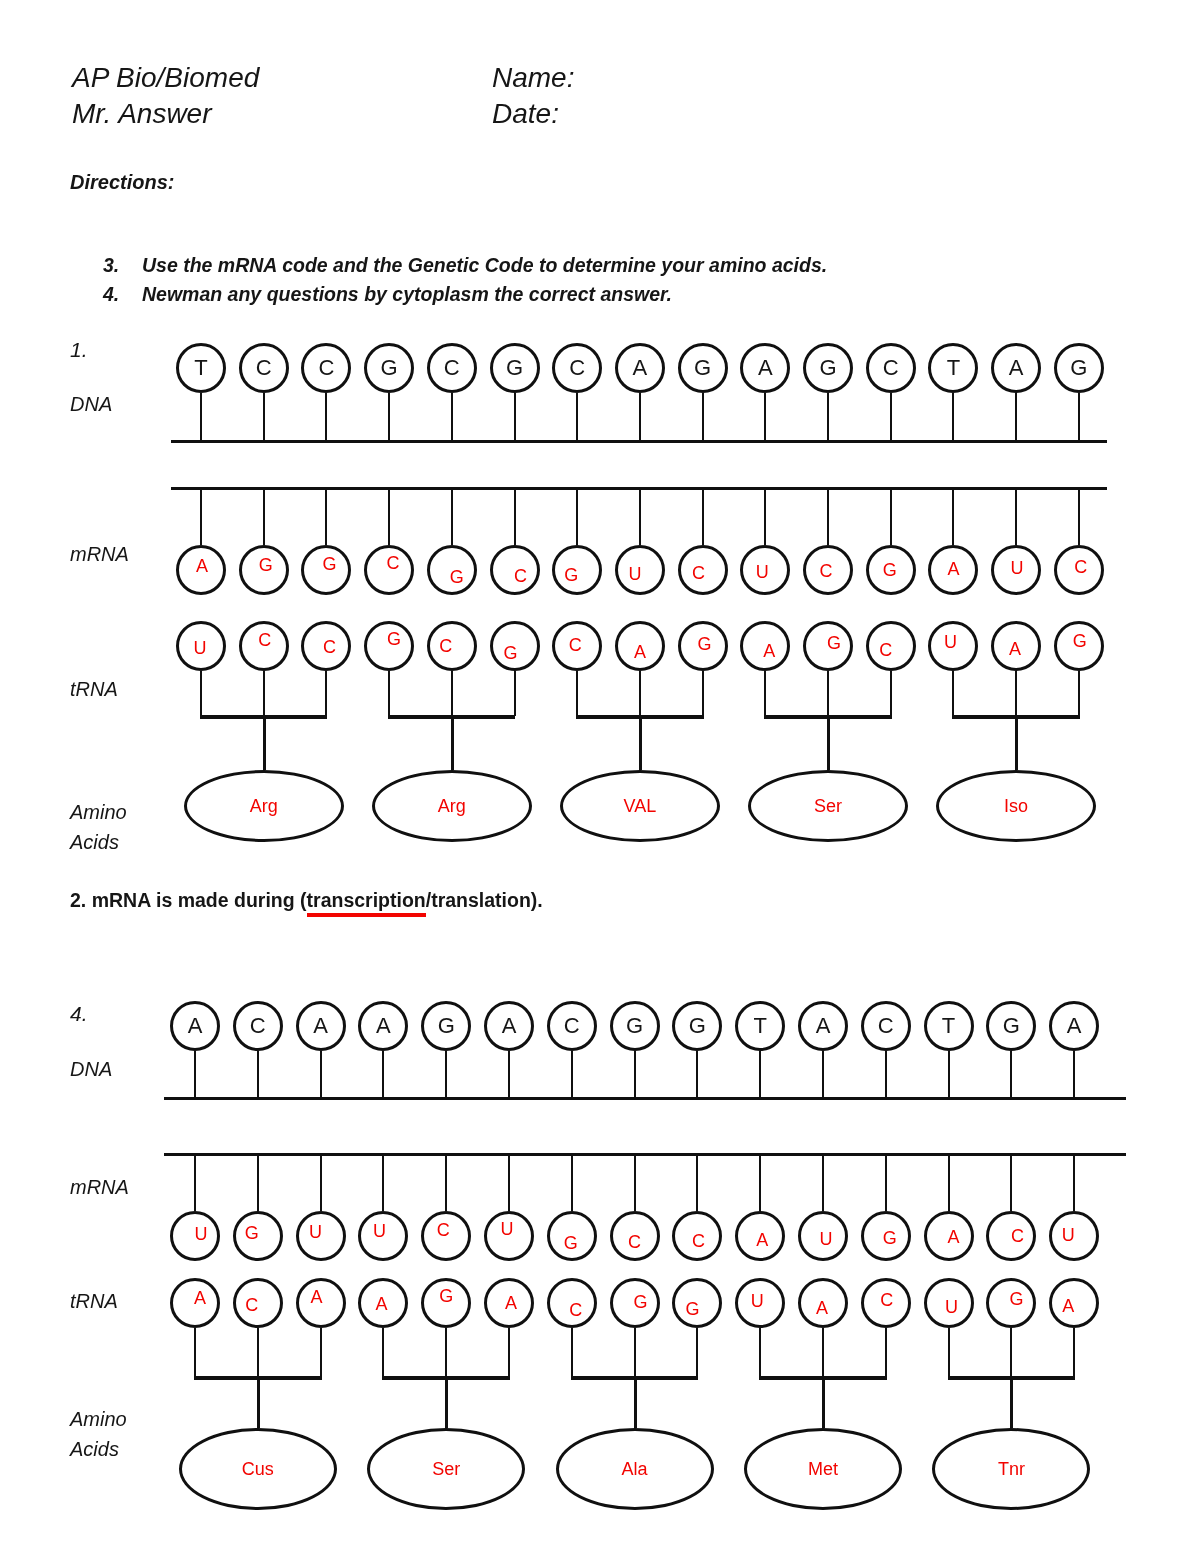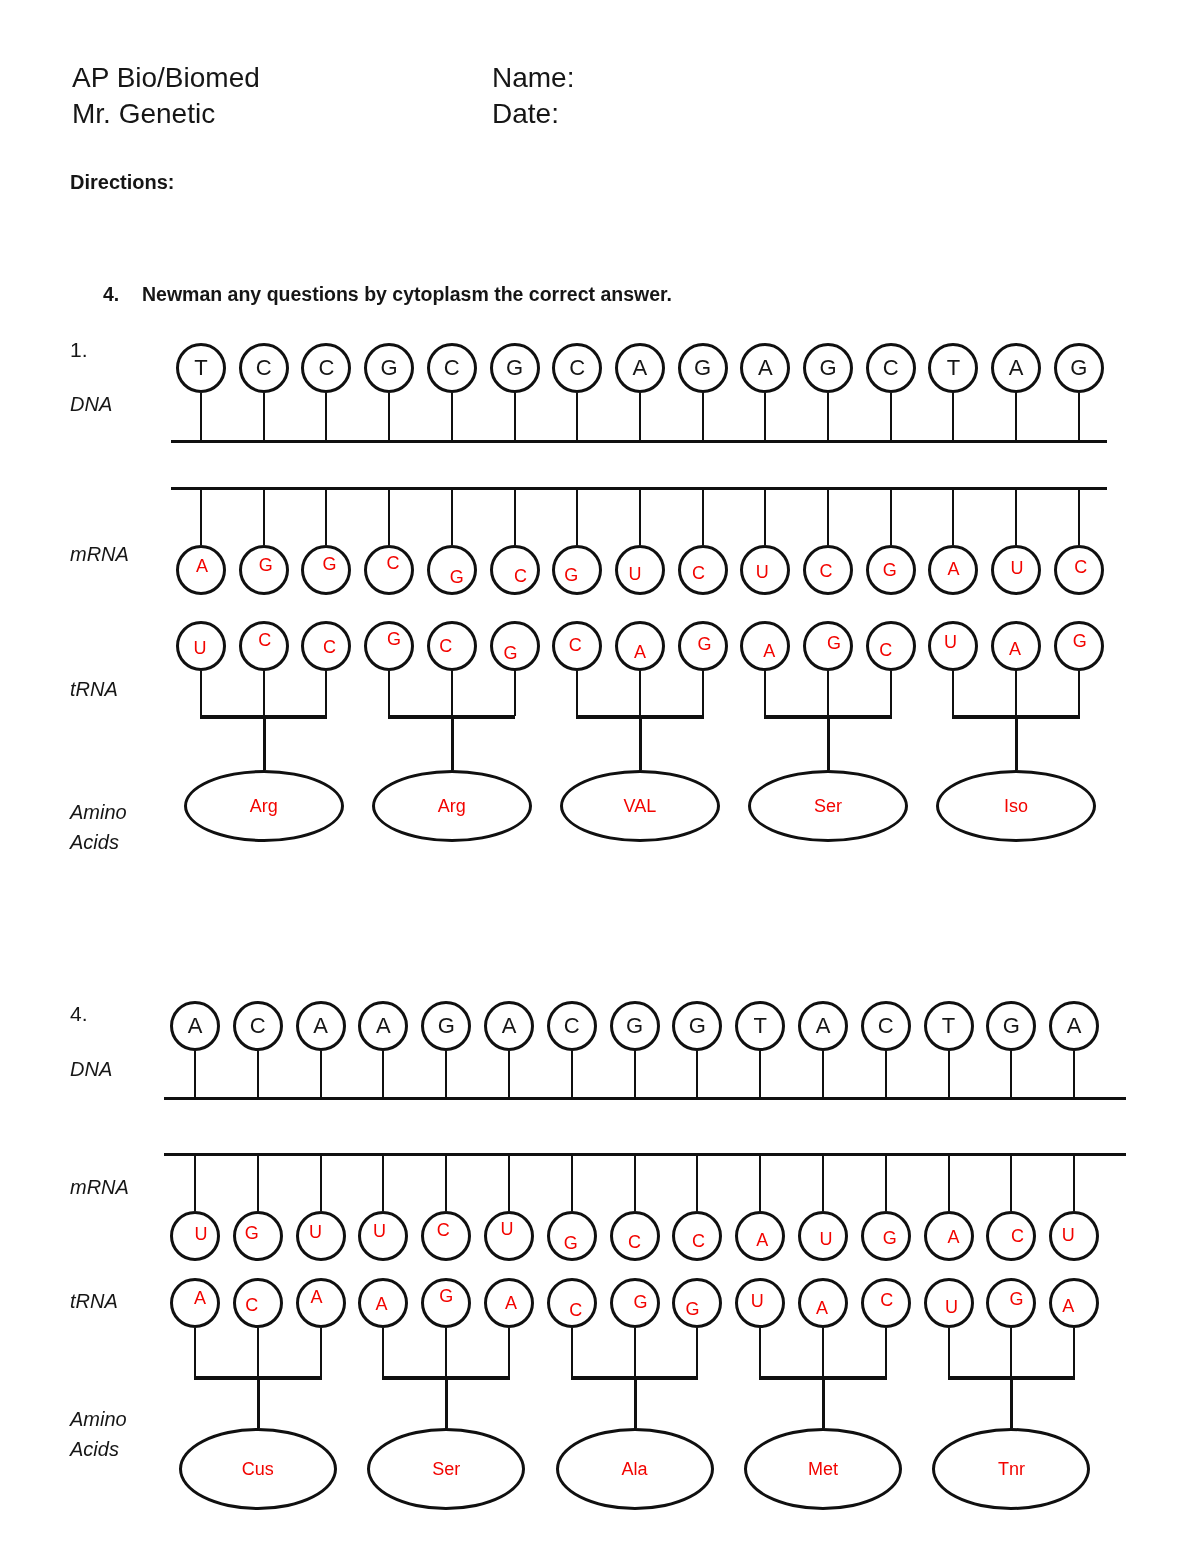--- a/index.html
+++ b/index.html
@@ -1,21 +1,21 @@
 <!DOCTYPE html>
 <html><head>
 <meta charset="utf-8">
 <style>
   html, body { margin:0; padding:0; background:#ffffff; }
   .page {
     position:relative; width:1200px; height:1553px; background:#ffffff;
     font-family:"Liberation Sans", sans-serif; color:var(--ink, #161616);
     overflow:hidden;
   }
-  .abs { position:absolute; white-space:nowrap; }
+  .abs { position:absolute; white-space:nowrap;font-style:italic; }
   .hdr { font-size:28px; }
   .dir-label { font-size:20px; font-weight:700; }
   .dir-item { font-size:19.5px; font-weight:700; }
   .dir-num { display:inline-block; width:39px; }
   .dir-bold { font-weight:800; }
   .q { position:absolute; font-size:19.5px; font-weight:700; white-space:nowrap; }
   .q .ans { border-bottom:4px solid var(--red, #f00); padding-bottom:2px; }
   .p-num { font-size:21px; }
   .row-label { font-size:20px; font-style:italic; }
   .row-label.amino { width:78px; white-space:normal; line-height:30px; }
@@ -36,25 +36,28 @@
     justify-content:center; z-index:2;
   }
   .oval-label { color:var(--red, #f00); font-size:18px; }
 </style>
 </head>
 <body>
 
 <div class="page" style="--red: #f20400; --ink: #161616;">
   <div class="abs hdr" style="left:72px; top:62px">AP Bio/Biomed</div>
   <div class="abs hdr" style="left:492px; top:62px">Name:</div>
-  <div class="abs hdr" style="left:72px; top:98px">Mr. Genetic</div>
+  <div class="abs hdr" style="left:72px; top:98px">Mr. Answer</div>
   <div class="abs hdr" style="left:492px; top:98px">Date:</div>
 
   <div class="abs dir-label" style="left:70px; top:171px">Directions:</div>
 
+  <div class="abs dir-item" style="left:103px; top:254px">
+    <span class="dir-num">3.</span><span>Use the mRNA code and the Genetic Code to determine your amino acids.</span>
+  </div>
   <div class="abs dir-item" style="left:103px; top:283px">
     <span class="dir-num">4.</span><span>Newman any questions by </span><span class="dir-bold">cytoplasm</span><span> the correct answer.</span>
   </div>
 
   <div id="diagram-root">
       <div class="abs p-num" style="left: 70px; top: 338px;">1.</div>
       <div class="abs row-label" style="left: 70px; top: 393px;">DNA</div>
       <div class="abs row-label" style="left: 70px; top: 543px;">mRNA</div>
       <div class="abs row-label" style="left: 70px; top: 678px;">tRNA</div>
       <div class="abs row-label amino" style="left: 70px; top: 797px;">Amino Acids</div>
@@ -472,13 +475,16 @@
       <div class="oval" style="left: 744px; top: 1428px; width: 158px; height: 82px;">
         <span class="oval-label">Met</span>
       </div>
       <div class="hline bracket" style="left: 947.6px; top: 1376px; width: 127.6px;"></div>
       <div class="vline thick" style="left: 1010.4px; top: 1377px; height: 51px;"></div>
       <div class="oval" style="left: 932.4px; top: 1428px; width: 158px; height: 82px;">
         <span class="oval-label">Tnr</span>
       </div>
     </div>
 
+  <div class="q" style="left:70px; top:889px">
+    <span>2. mRNA is made during (</span><span class="ans">transcription</span><span>/translation).</span>
+  </div>
 </div>
 
 </body></html>

